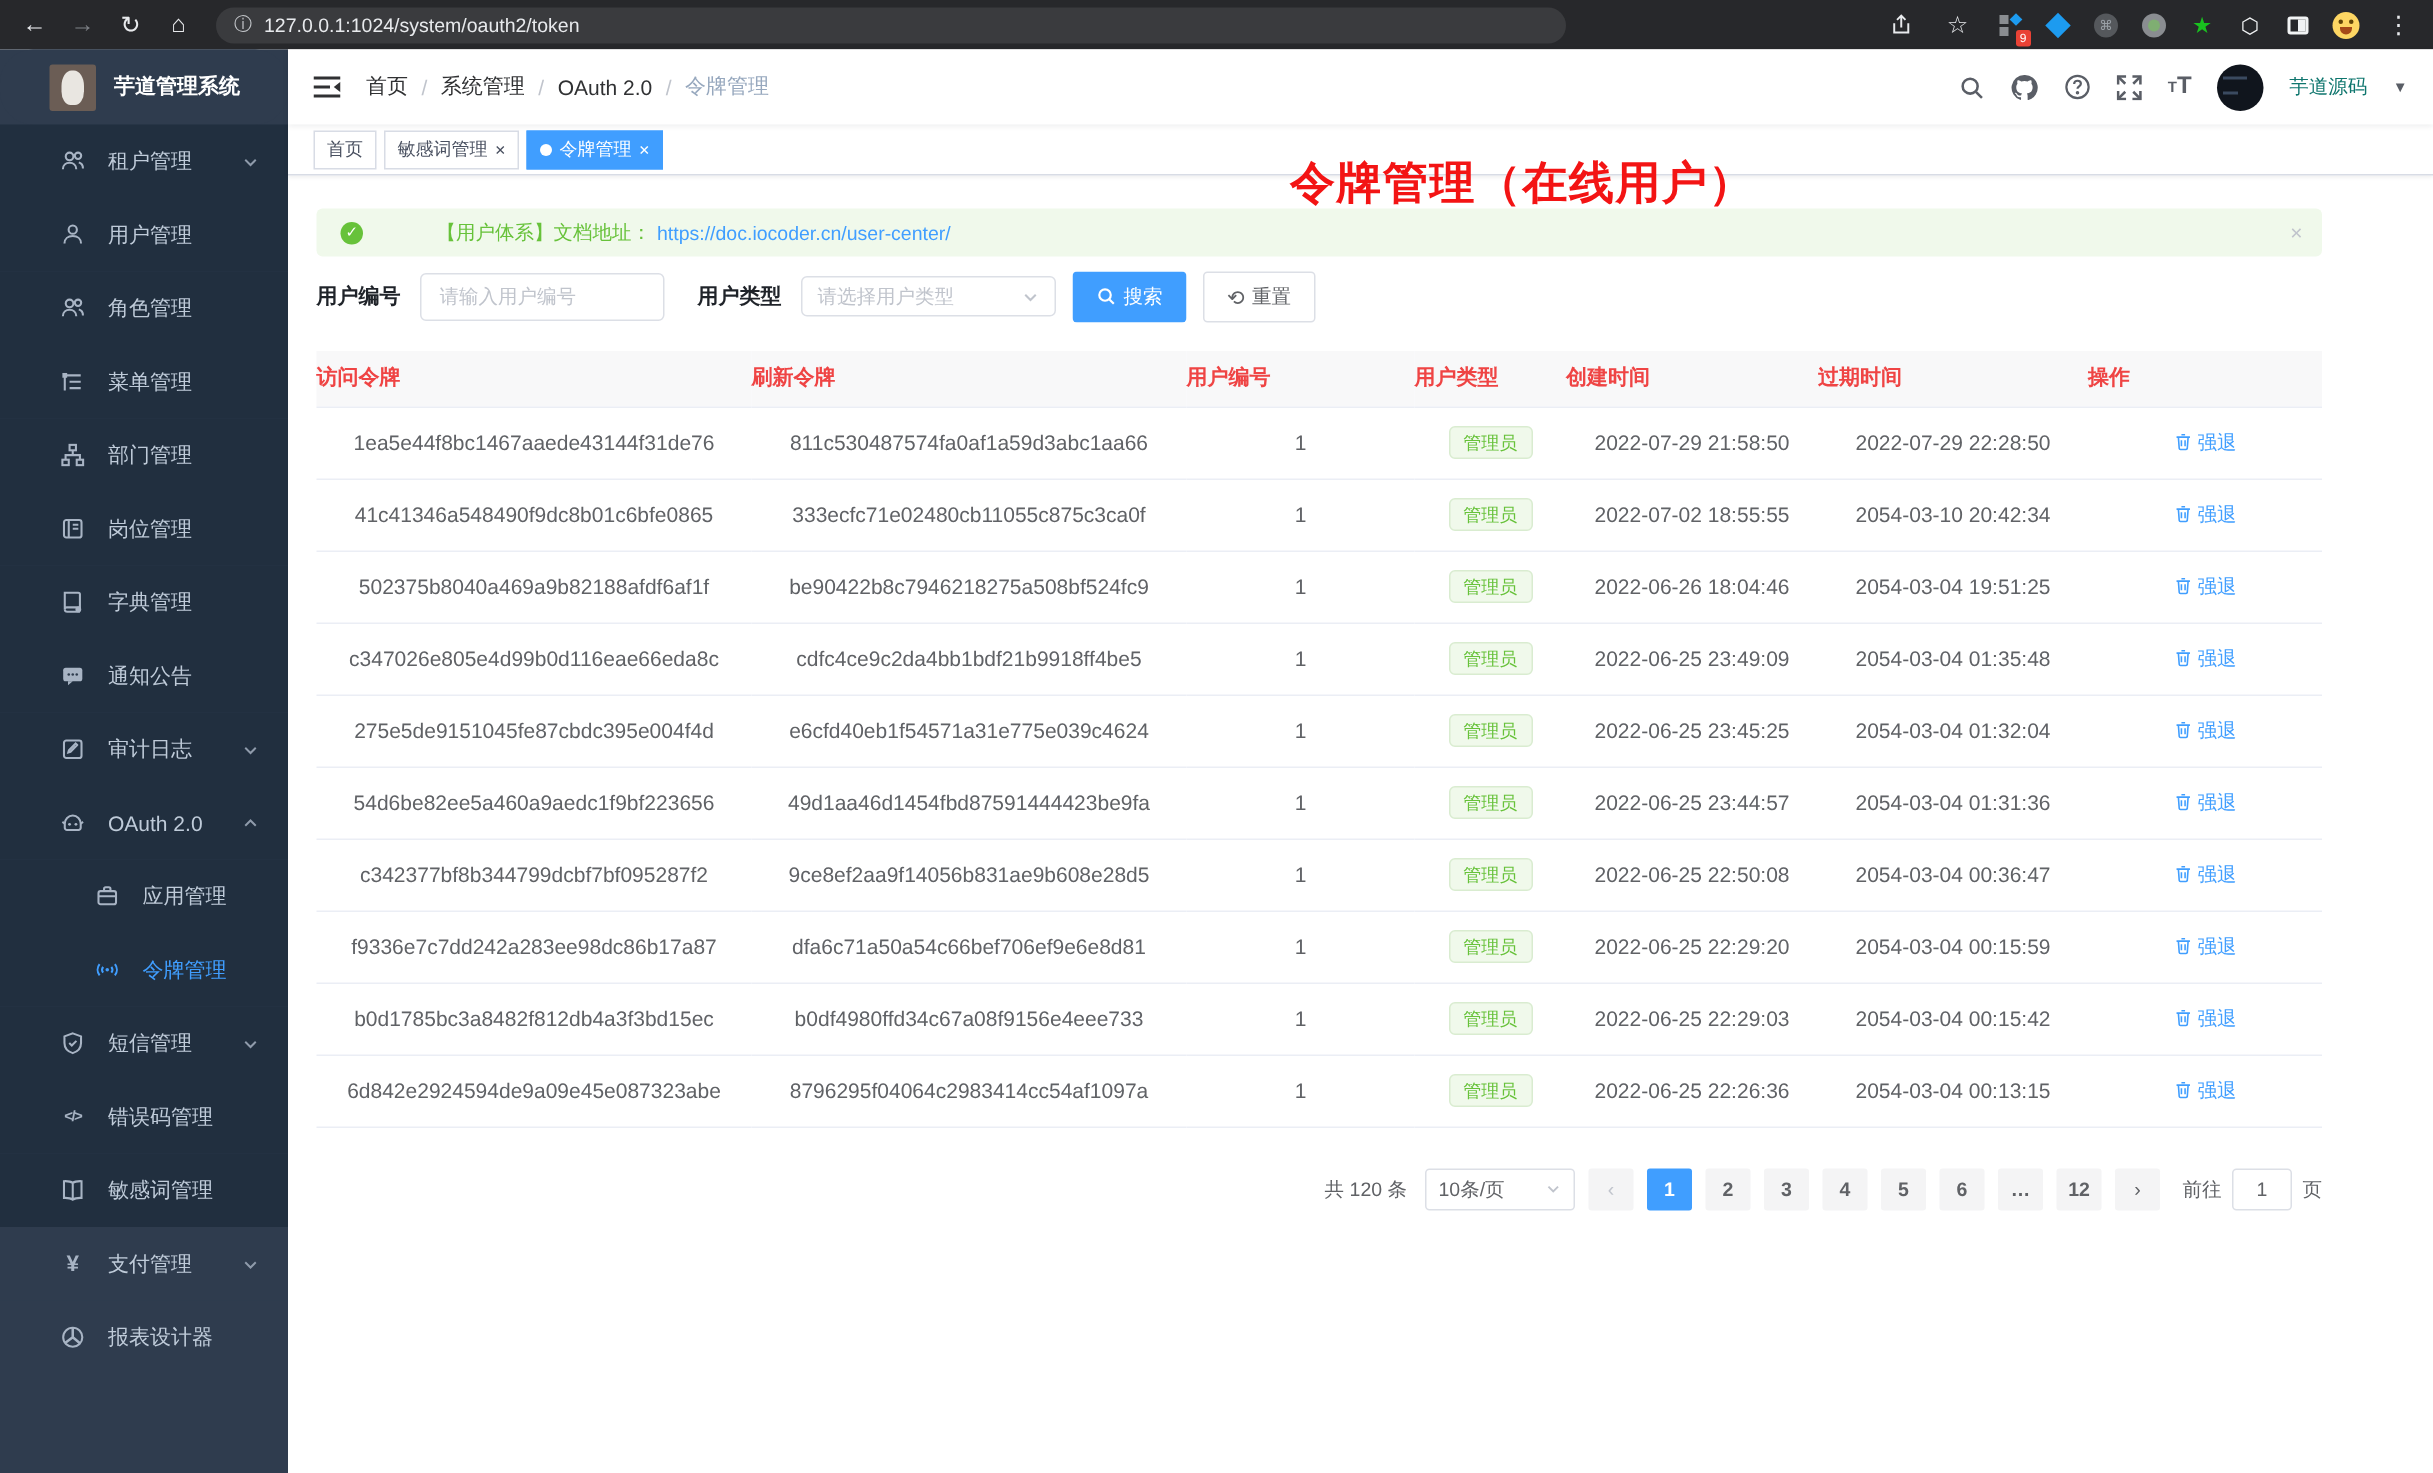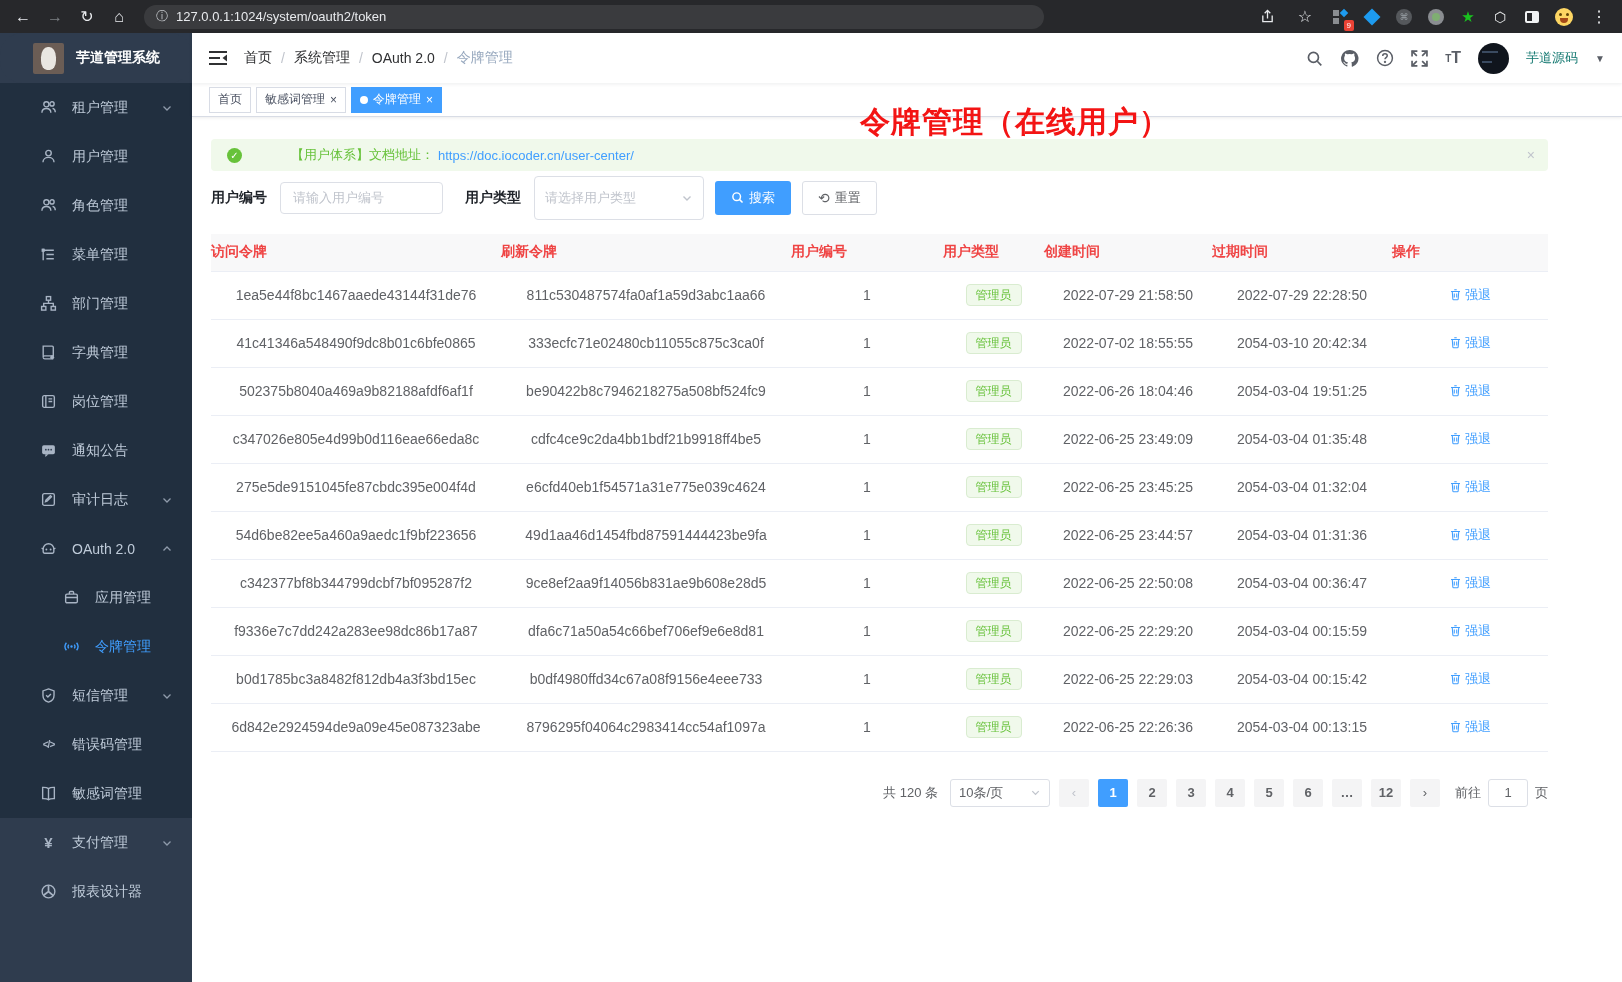--- a/index.html
+++ b/index.html
@@ -78,21 +78,21 @@
   .alert { height:32px; background:#f0f9eb; border-radius:4px; display:flex; align-items:center; padding:0 16px; position:relative; }
   .alert .chk { width:15px; height:15px; border-radius:50%; background:#67c23a; color:#fff; font-size:10px; display:flex; align-items:center; justify-content:center; margin-right:8px; flex-shrink:0; }
   .alert-text { font-size:13px; color:#67c23a;margin-left:41px; }
   .alert-link { font-size:13px; color:#409eff; margin-left:4px; cursor:pointer; text-decoration:none; }
   .alert-close { position:absolute; right:13px; color:#c0c4cc; font-size:14px; cursor:pointer; }
 
   .filter-row { margin-top:10px; display:flex; align-items:center; height:33px; }
   .f-label { font-size:14px; font-weight:700; color:#1f2329; margin-right:13px; }
   .f-input { width:163px; height:32px; border:1px solid #dcdfe6; border-radius:4px; padding:0 12px; font-size:13px; color:#606266; outline:none; font-family:"Liberation Sans",sans-serif; }
   .f-input::placeholder { color:#c0c4cc; }
-  .f-select { width:170px; height:44px; border:1px solid #dcdfe6; border-radius:4px; padding:0 10px; display:flex; align-items:center; justify-content:space-between; color:#c0c4cc; font-size:13px; cursor:pointer; }
+  .f-select { width:170px; height:27px; border:1px solid #dcdfe6; border-radius:4px; padding:0 10px; display:flex; align-items:center; justify-content:space-between; color:#c0c4cc; font-size:13px; cursor:pointer; }
   .gap1 { width:22px; }
   .btn { height:32px; border-radius:3px; display:inline-flex; align-items:center; justify-content:center; gap:5px; font-size:13px; cursor:pointer; padding:16px 15px; margin-left:11px; border:1px solid transparent; }
   .btn.primary { background:#409eff; color:#fff; }
   .btn.plain { background:#fff; border-color:#dcdfe6; color:#606266; }
 
   table.grid { margin-top:20px; width:1337px; border-collapse:collapse; table-layout:fixed; }
   .grid th { height:37px; background:#f8f8f9; color:#ef4444; font-size:14px; font-weight:700; border-bottom:1px solid #ebeef5; text-align:left; }
   .grid td { height:48px; color:#606266; font-size:14px; border-bottom:1px solid #ebeef5; text-align:center; }
   .tag-pill { display:inline-block; padding:3px 9px; font-size:12px; color:#67c23a; background:#f0f9eb; border:1px solid #d9ecd0; border-radius:4px; line-height:1.2; }
   .act-link { color:#409eff; font-size:13px; cursor:pointer; display:inline-flex; align-items:center; gap:3px; }
@@ -228,36 +228,36 @@
               <rect x="1.5" y="10.8" width="4" height="3.4"></rect>
               <rect x="10.5" y="10.8" width="4" height="3.4"></rect>
               <path d="M8 4.9v3M3.5 10.8V7.9h9v2.9"></path>
             </svg>
           </span>
           <span class="mi-label">部门管理</span>
         </div>
         <div class="menu-item in-sub">
           <span class="mi-icon">
             <svg width="17" height="17" viewBox="0 0 16 16" fill="none" stroke="currentColor" stroke-width="1.3">
+              <rect x="2.5" y="2.5" width="11" height="11" rx="1.5"></rect>
+              <path d="M5.5 2.5v11"></path>
+              <path d="M8 5.5h3.5M8 8h3.5"></path>
+            </svg>
+          </span>
+          <span class="mi-label">岗位管理</span>
+        </div>
+        <div class="menu-item in-sub">
+          <span class="mi-icon">
+            <svg width="17" height="17" viewBox="0 0 16 16" fill="none" stroke="currentColor" stroke-width="1.3">
               <path d="M3 2h8.5a1 1 0 0 1 1 1v8.2H4.2A1.2 1.2 0 0 0 3 12.4V2z"></path>
               <path d="M3 12.4A1.6 1.6 0 0 0 4.6 14h7.9"></path>
               <circle cx="11.5" cy="12.5" r="1.8" fill="currentColor" stroke="none"></circle>
             </svg>
           </span>
           <span class="mi-label">字典管理</span>
-        </div>
-        <div class="menu-item in-sub">
-          <span class="mi-icon">
-            <svg width="17" height="17" viewBox="0 0 16 16" fill="none" stroke="currentColor" stroke-width="1.3">
-              <rect x="2.5" y="2.5" width="11" height="11" rx="1.5"></rect>
-              <path d="M5.5 2.5v11"></path>
-              <path d="M8 5.5h3.5M8 8h3.5"></path>
-            </svg>
-          </span>
-          <span class="mi-label">岗位管理</span>
         </div>
         <div class="menu-item in-sub">
           <span class="mi-icon">
             <svg width="17" height="17" viewBox="0 0 16 16" fill="none" stroke="currentColor" stroke-width="1.3">
               <rect x="2" y="3" width="12" height="8.5" rx="1.6" fill="currentColor" stroke="none"></rect>
               <path d="M5 11.5v2.5l3-2.5" fill="currentColor" stroke="none"></path>
               <circle cx="5.5" cy="7.2" r=".8" fill="#2f3c4e" stroke="none"></circle>
               <circle cx="8" cy="7.2" r=".8" fill="#2f3c4e" stroke="none"></circle>
               <circle cx="10.5" cy="7.2" r=".8" fill="#2f3c4e" stroke="none"></circle>
             </svg>

